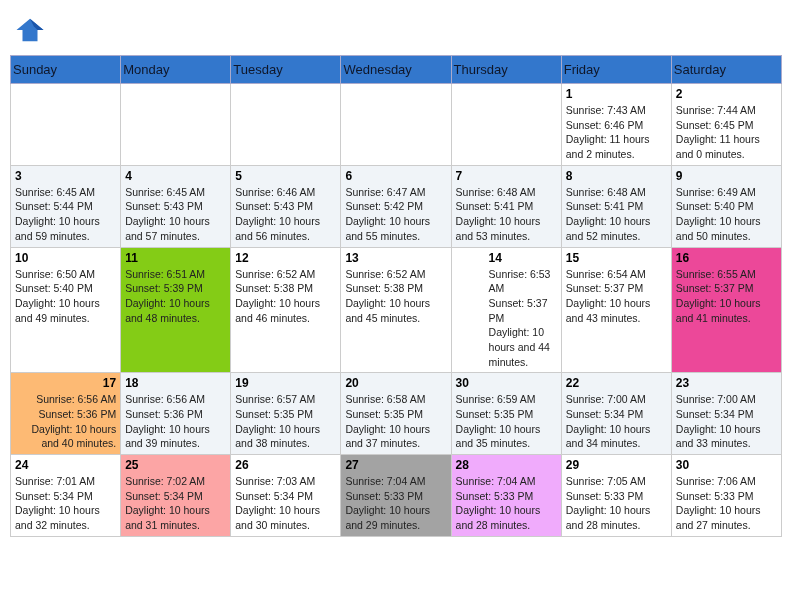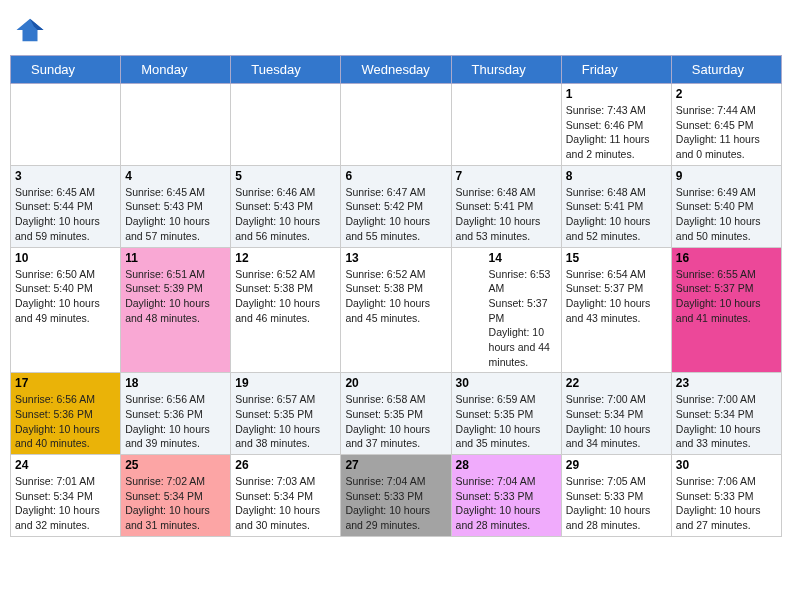--- a/index.html
+++ b/index.html
@@ -45,22 +45,22 @@
       font-size: 14px;
       color: #444;
     }
     .calendar {
       width: 100%;
       border-collapse: collapse;
       font-size: 11px;
     }
     .calendar th {
       background: #3377cc;
-      color: #ffffff;
-      padding: 6px 20px;
+      color: #0f172a;
+      padding: 6px 2px;
       text-align: left;
       font-size: 13px;
       font-weight: normal;
       border: 1px solid #aac;
     }
     .calendar td {
       border: 1px solid #ccc;
       vertical-align: top;
       padding: 3px 4px;
       width: 110px;
@@ -163,21 +163,21 @@
         <td style="background: rgb(240, 244, 248);">
           <div class="day-num">9</div>
           <div class="day-detail">Sunrise: 6:49 AM<br>Sunset: 5:40 PM<br>Daylight: 10 hours and 50 minutes.</div>
         </td>
       </tr>
       <tr>
         <td style="background: rgb(255, 255, 255);">
           <div class="day-num">10</div>
           <div class="day-detail">Sunrise: 6:50 AM<br>Sunset: 5:40 PM<br>Daylight: 10 hours and 49 minutes.</div>
         </td>
-        <td style="background: #f9a8d4;">
+        <td style="background: #84cc16;">
           <div class="day-num">11</div>
           <div class="day-detail">Sunrise: 6:51 AM<br>Sunset: 5:39 PM<br>Daylight: 10 hours and 48 minutes.</div>
         </td>
         <td style="background: rgb(255, 255, 255);">
           <div class="day-num">12</div>
           <div class="day-detail">Sunrise: 6:52 AM<br>Sunset: 5:38 PM<br>Daylight: 10 hours and 46 minutes.</div>
         </td>
         <td style="background: rgb(255, 255, 255);">
           <div class="day-num">13</div>
           <div class="day-detail">Sunrise: 6:52 AM<br>Sunset: 5:38 PM<br>Daylight: 10 hours and 45 minutes.</div>
@@ -189,21 +189,21 @@
         <td style="background: rgb(255, 255, 255);">
           <div class="day-num">15</div>
           <div class="day-detail">Sunrise: 6:54 AM<br>Sunset: 5:37 PM<br>Daylight: 10 hours and 43 minutes.</div>
         </td>
         <td style="background: #ec4899;">
           <div class="day-num">16</div>
           <div class="day-detail">Sunrise: 6:55 AM<br>Sunset: 5:37 PM<br>Daylight: 10 hours and 41 minutes.</div>
         </td>
       </tr>
       <tr>
-        <td style="background: #eab308;">
+        <td style="background: #fdba74; text-align: right;">
           <div class="day-num">17</div>
           <div class="day-detail">Sunrise: 6:56 AM<br>Sunset: 5:36 PM<br>Daylight: 10 hours and 40 minutes.</div>
         </td>
         <td style="background: rgb(240, 244, 248);">
           <div class="day-num">18</div>
           <div class="day-detail">Sunrise: 6:56 AM<br>Sunset: 5:36 PM<br>Daylight: 10 hours and 39 minutes.</div>
         </td>
         <td style="background: rgb(240, 244, 248);">
           <div class="day-num">19</div>
           <div class="day-detail">Sunrise: 6:57 AM<br>Sunset: 5:35 PM<br>Daylight: 10 hours and 38 minutes.</div>

